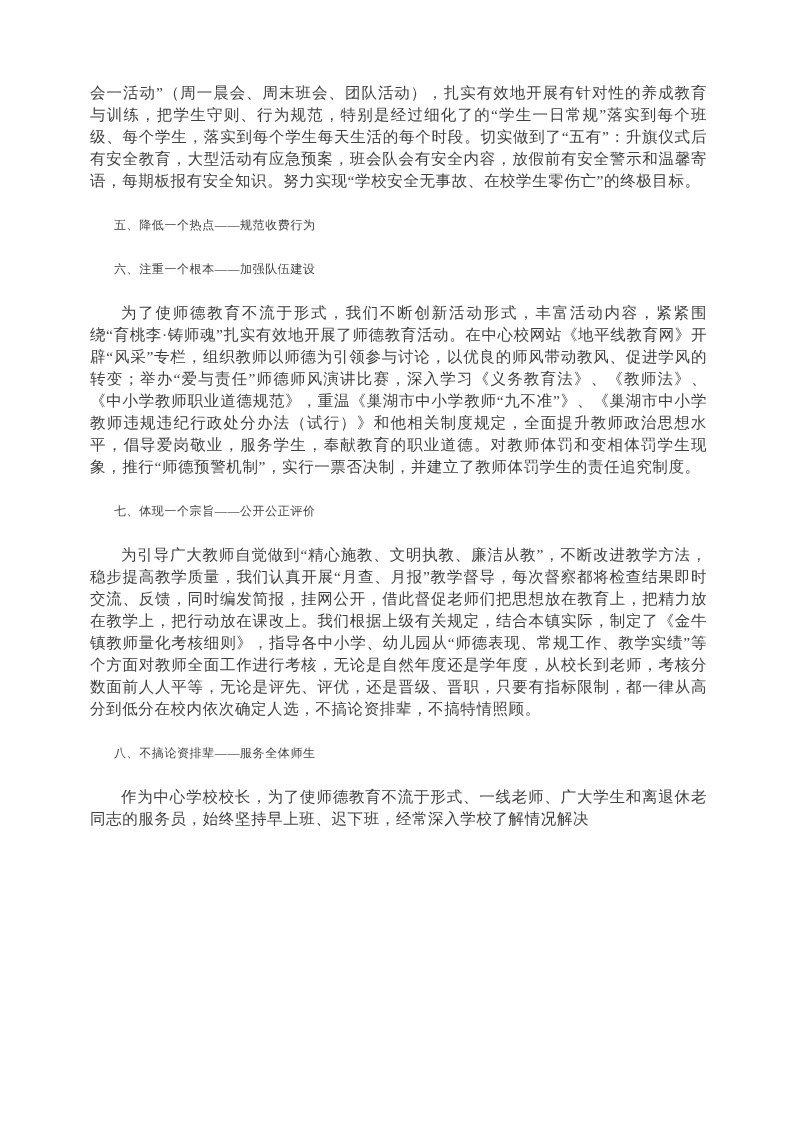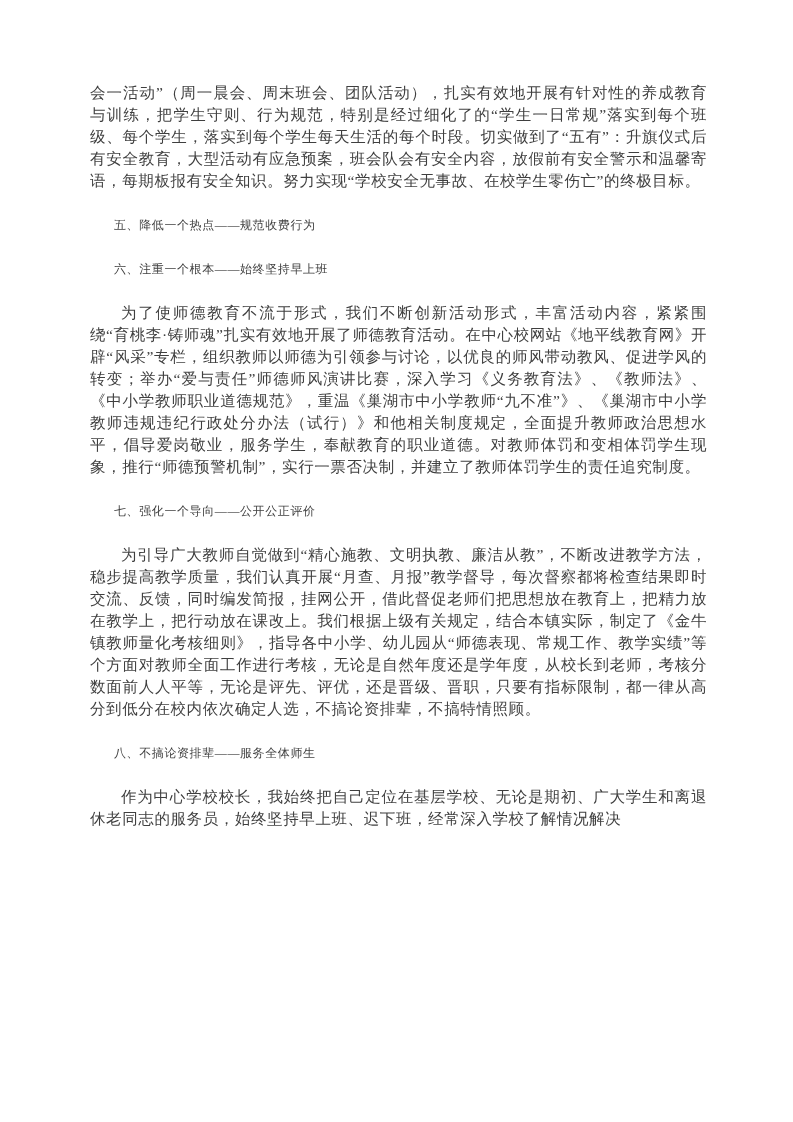--- a/index.html
+++ b/index.html
@@ -43,20 +43,20 @@
     letter-spacing: 0.6px;
   }
 </style>
 </head>
 <body style="background: rgb(255, 255, 255);">
 
 <div class="page">
   <div class="doc-body" style="color: rgb(63, 63, 63);">
       <p class="no-indent">会一活动”（周一晨会、周末班会、团队活动），扎实有效地开展有针对性的养成教育与训练，把学生守则、行为规范，特别是经过细化了的“学生一日常规”落实到每个班级、每个学生，落实到每个学生每天生活的每个时段。切实做到了“五有”：升旗仪式后有安全教育，大型活动有应急预案，班会队会有安全内容，放假前有安全警示和温馨寄语，每期板报有安全知识。努力实现“学校安全无事故、在校学生零伤亡”的终极目标。</p>
       <h3>五、降低一个热点——规范收费行为</h3>
-      <h3>六、注重一个根本——始终坚持早上班</h3>
+      <h3>六、注重一个根本——加强队伍建设</h3>
       <p>为了使师德教育不流于形式，我们不断创新活动形式，丰富活动内容，紧紧围绕“育桃李·铸师魂”扎实有效地开展了师德教育活动。在中心校网站《地平线教育网》开辟“风采”专栏，组织教师以师德为引领参与讨论，以优良的师风带动教风、促进学风的转变；举办“爱与责任”师德师风演讲比赛，深入学习《义务教育法》、《教师法》、《中小学教师职业道德规范》，重温《巢湖市中小学教师“九不准”》、《巢湖市中小学教师违规违纪行政处分办法（试行）》和他相关制度规定，全面提升教师政治思想水平，倡导爱岗敬业，服务学生，奉献教育的职业道德。对教师体罚和变相体罚学生现象，推行“师德预警机制”，实行一票否决制，并建立了教师体罚学生的责任追究制度。</p>
-      <h3>七、强化一个导向——公开公正评价</h3>
+      <h3>七、体现一个宗旨——公开公正评价</h3>
       <p>为引导广大教师自觉做到“精心施教、文明执教、廉洁从教”，不断改进教学方法，稳步提高教学质量，我们认真开展“月查、月报”教学督导，每次督察都将检查结果即时交流、反馈，同时编发简报，挂网公开，借此督促老师们把思想放在教育上，把精力放在教学上，把行动放在课改上。我们根据上级有关规定，结合本镇实际，制定了《金牛镇教师量化考核细则》，指导各中小学、幼儿园从“师德表现、常规工作、教学实绩”等个方面对教师全面工作进行考核，无论是自然年度还是学年度，从校长到老师，考核分数面前人人平等，无论是评先、评优，还是晋级、晋职，只要有指标限制，都一律从高分到低分在校内依次确定人选，不搞论资排辈，不搞特情照顾。</p>
       <h3>八、不搞论资排辈——服务全体师生</h3>
-      <p>作为中心学校校长，我始终把自己定位在基层学校、无论是期初、广大学生和离退休老同志的服务员，始终坚持早上班、迟下班，经常深入学校了解情况解决</p>
+      <p>作为中心学校校长，为了使师德教育不流于形式、一线老师、广大学生和离退休老同志的服务员，始终坚持早上班、迟下班，经常深入学校了解情况解决</p>
     </div>
 </div>
 
 </body></html>

